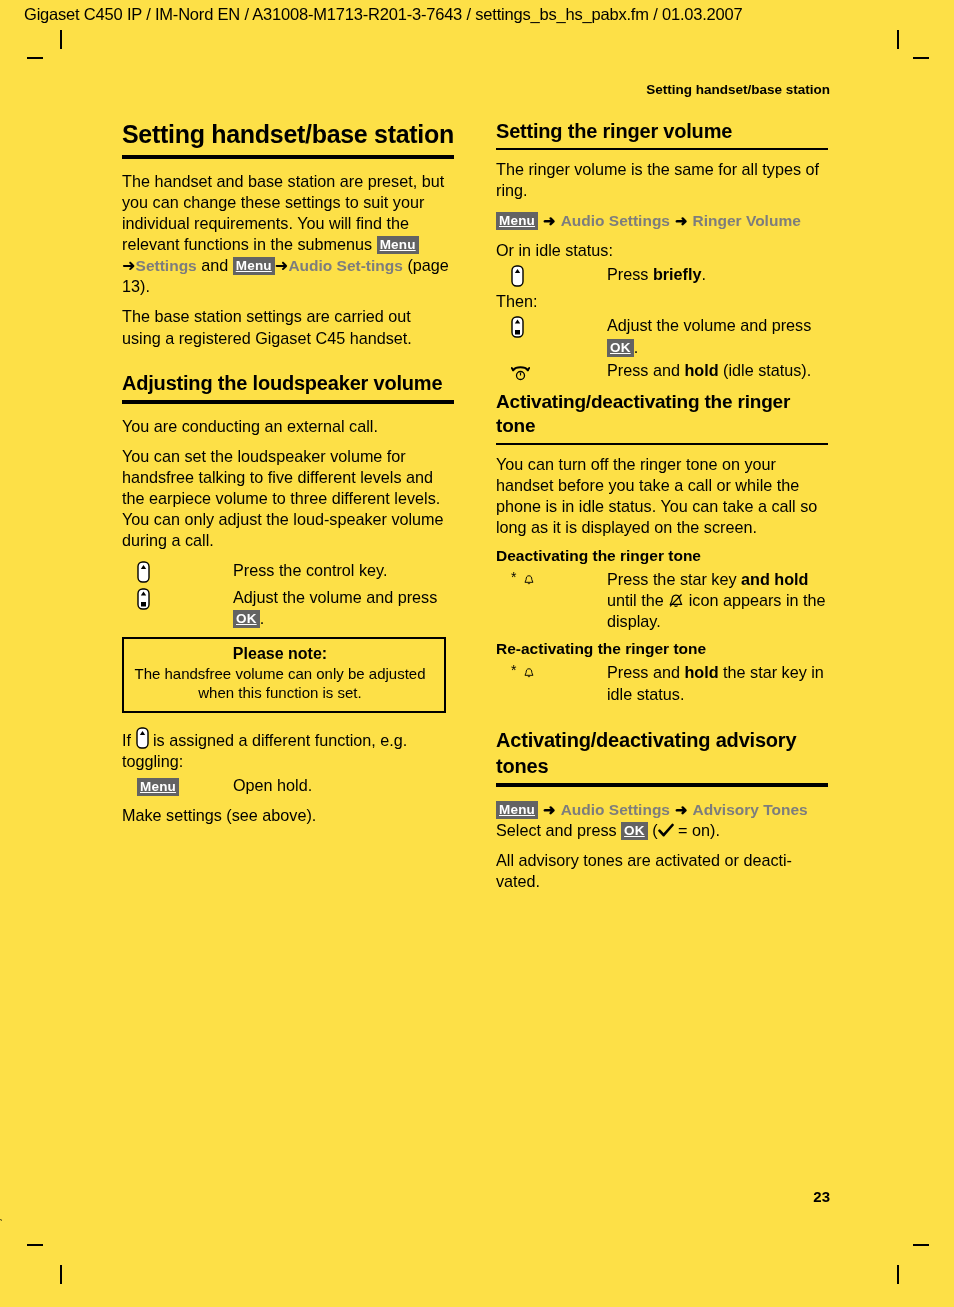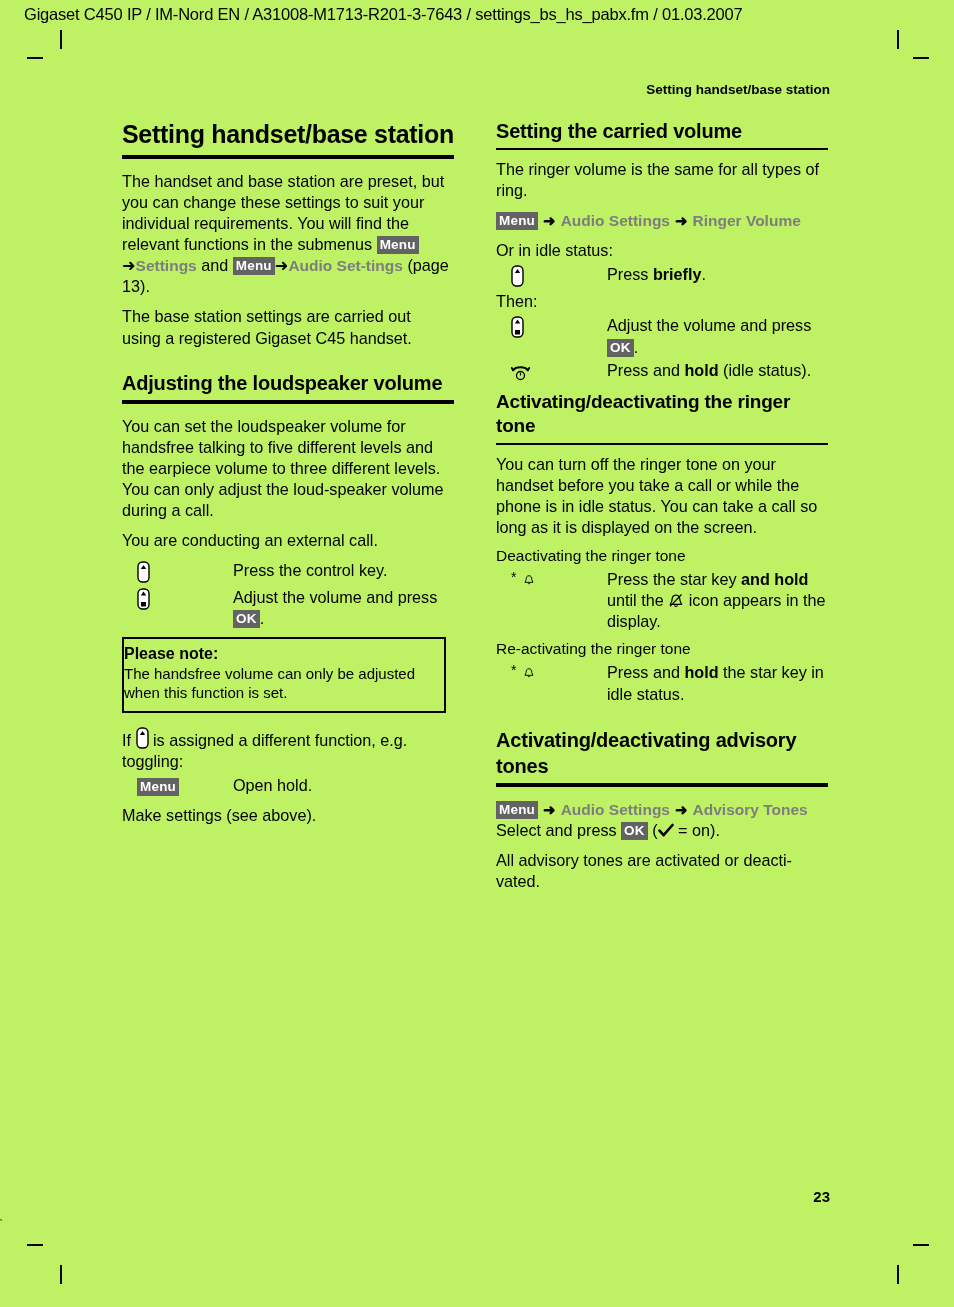--- a/index.html
+++ b/index.html
@@ -9,21 +9,21 @@
   }
   body {
     font-family: "Liberation Sans", sans-serif;
     color: #000000;
   }
   #page {
     position: relative;
     width: 954px;
     height: 1307px;
     overflow: hidden;
-    background: #bef264;
+    background: #fde047;
   }
 
   
   .crop {
     position: absolute;
     background: #000;
   }
   .crop.v { width: 2px; height: 19px; }
   .crop.h { width: 16px; height: 2px; }
 
@@ -96,21 +96,21 @@
     line-height: 1.3;
     margin: 0 0 4px 0;
     letter-spacing: -0.2px;
   }
   .rule-thin {
     border-bottom: 2px solid #000;
     margin-bottom: 9px;
   }
   h3.h3 {
     font-size: 15.5px;
-    font-weight: normal;
+    font-weight: bold;
     margin: 0 0 4px 0;
   }
 
   p.body {
     font-size: 16.2px;
     line-height: 1.30;
     margin: 0 0 9px 0;
   }
   p.tight { margin-bottom: 3px; }
 
@@ -130,20 +130,21 @@
   .softkey {
     display: inline-block;
     background: #636363;
     color: #ffffff;
     font-size: 13.5px;
     font-weight: bold;
     line-height: 1.05;
     padding: 2px 3px 2px 3px;
     vertical-align: 1px;
     letter-spacing: 0.2px;
+    text-decoration: underline;
   }
   .mitem {
     color: #7d7d7d;
     font-weight: bold;
     font-size: 15.5px;
   }
 
   
   .steprow {
     display: flex;
@@ -166,20 +167,21 @@
   .ico-end { width: 19px; height: 18px; vertical-align: -4px; }
   .ico-star { width: 30px; height: 18px; vertical-align: -3px; }
   .ico-bell { width: 16px; height: 16px; vertical-align: -3px; }
   .ico-check { width: 16px; height: 15px; vertical-align: -2px; }
 
   
   .notebox {
     border: 2px solid #000;
     padding: 6px 8px 8px 0;
     margin: 8px 8px 14px 0;
+    text-align: center;
   }
   .notebox .note-title {
     font-size: 16px;
     font-weight: bold;
     margin: 0 0 2px 0;
   }
   .notebox .note-body {
     font-size: 15px;
     line-height: 1.26;
     margin: 0;
@@ -217,22 +219,22 @@
 
     <p class="body"><span>The handset and base station are preset, but you can change these settings to suit your individual requirements. You will find the relevant functions in the submenus </span><span class="softkey">Menu</span><span class="arrow">➜</span><span class="mitem">Settings</span><span> and </span><span class="softkey">Menu</span><span class="arrow">➜</span><span class="mitem">Audio Set-tings</span><span> (page 13).</span></p>
 
     <p class="body">The base station settings are carried out using a registered Gigaset C45 handset.</p>
 
     <div class="gap-md"></div>
 
     <h2 class="h2">Adjusting the loudspeaker volume</h2>
     <div class="rule-thick"></div>
 
+    <p class="body">You are conducting an external call.</p>
     <p class="body">You can set the loudspeaker volume for handsfree talking to five different levels and the earpiece volume to three different levels. You can only adjust the loud-speaker volume during a call.</p>
-    <p class="body">You are conducting an external call.</p>
 
     <div class="steprow">
       <div class="keycol">
         <span class="ico ico-nav">
           <svg viewBox="0 0 13 22" width="13" height="22">
               <rect x="1" y="1" width="11" height="20" rx="4.5" ry="4.5" fill="#fff" stroke="#000" stroke-width="1.4"></rect>
               <polygon points="6.5,4 9.2,8 3.8,8" fill="#000"></polygon>
             </svg>
         </span>
       </div>
@@ -269,21 +271,21 @@
       <div class="desccol">Open hold.</div>
     </div>
 
 
     <div class="gap-sm"></div>
     <p class="body">Make settings (see above).</p>
   </div>
 
   <div class="column" id="col-right">
 
-    <h2 class="h2">Setting the carried volume</h2>
+    <h2 class="h2">Setting the ringer volume</h2>
     <div class="rule-thin"></div>
 
     <p class="body">The ringer volume is the same for all types of ring.</p>
 
     <p class="menupath"><span class="softkey">Menu</span><span class="arrow">➜</span><span class="mitem">Audio Settings</span><span class="arrow">➜</span><span class="mitem">Ringer Volume</span></p>
 
     <p class="body tight">Or in idle status:</p>
 
     <div class="steprow">
       <div class="keycol">

